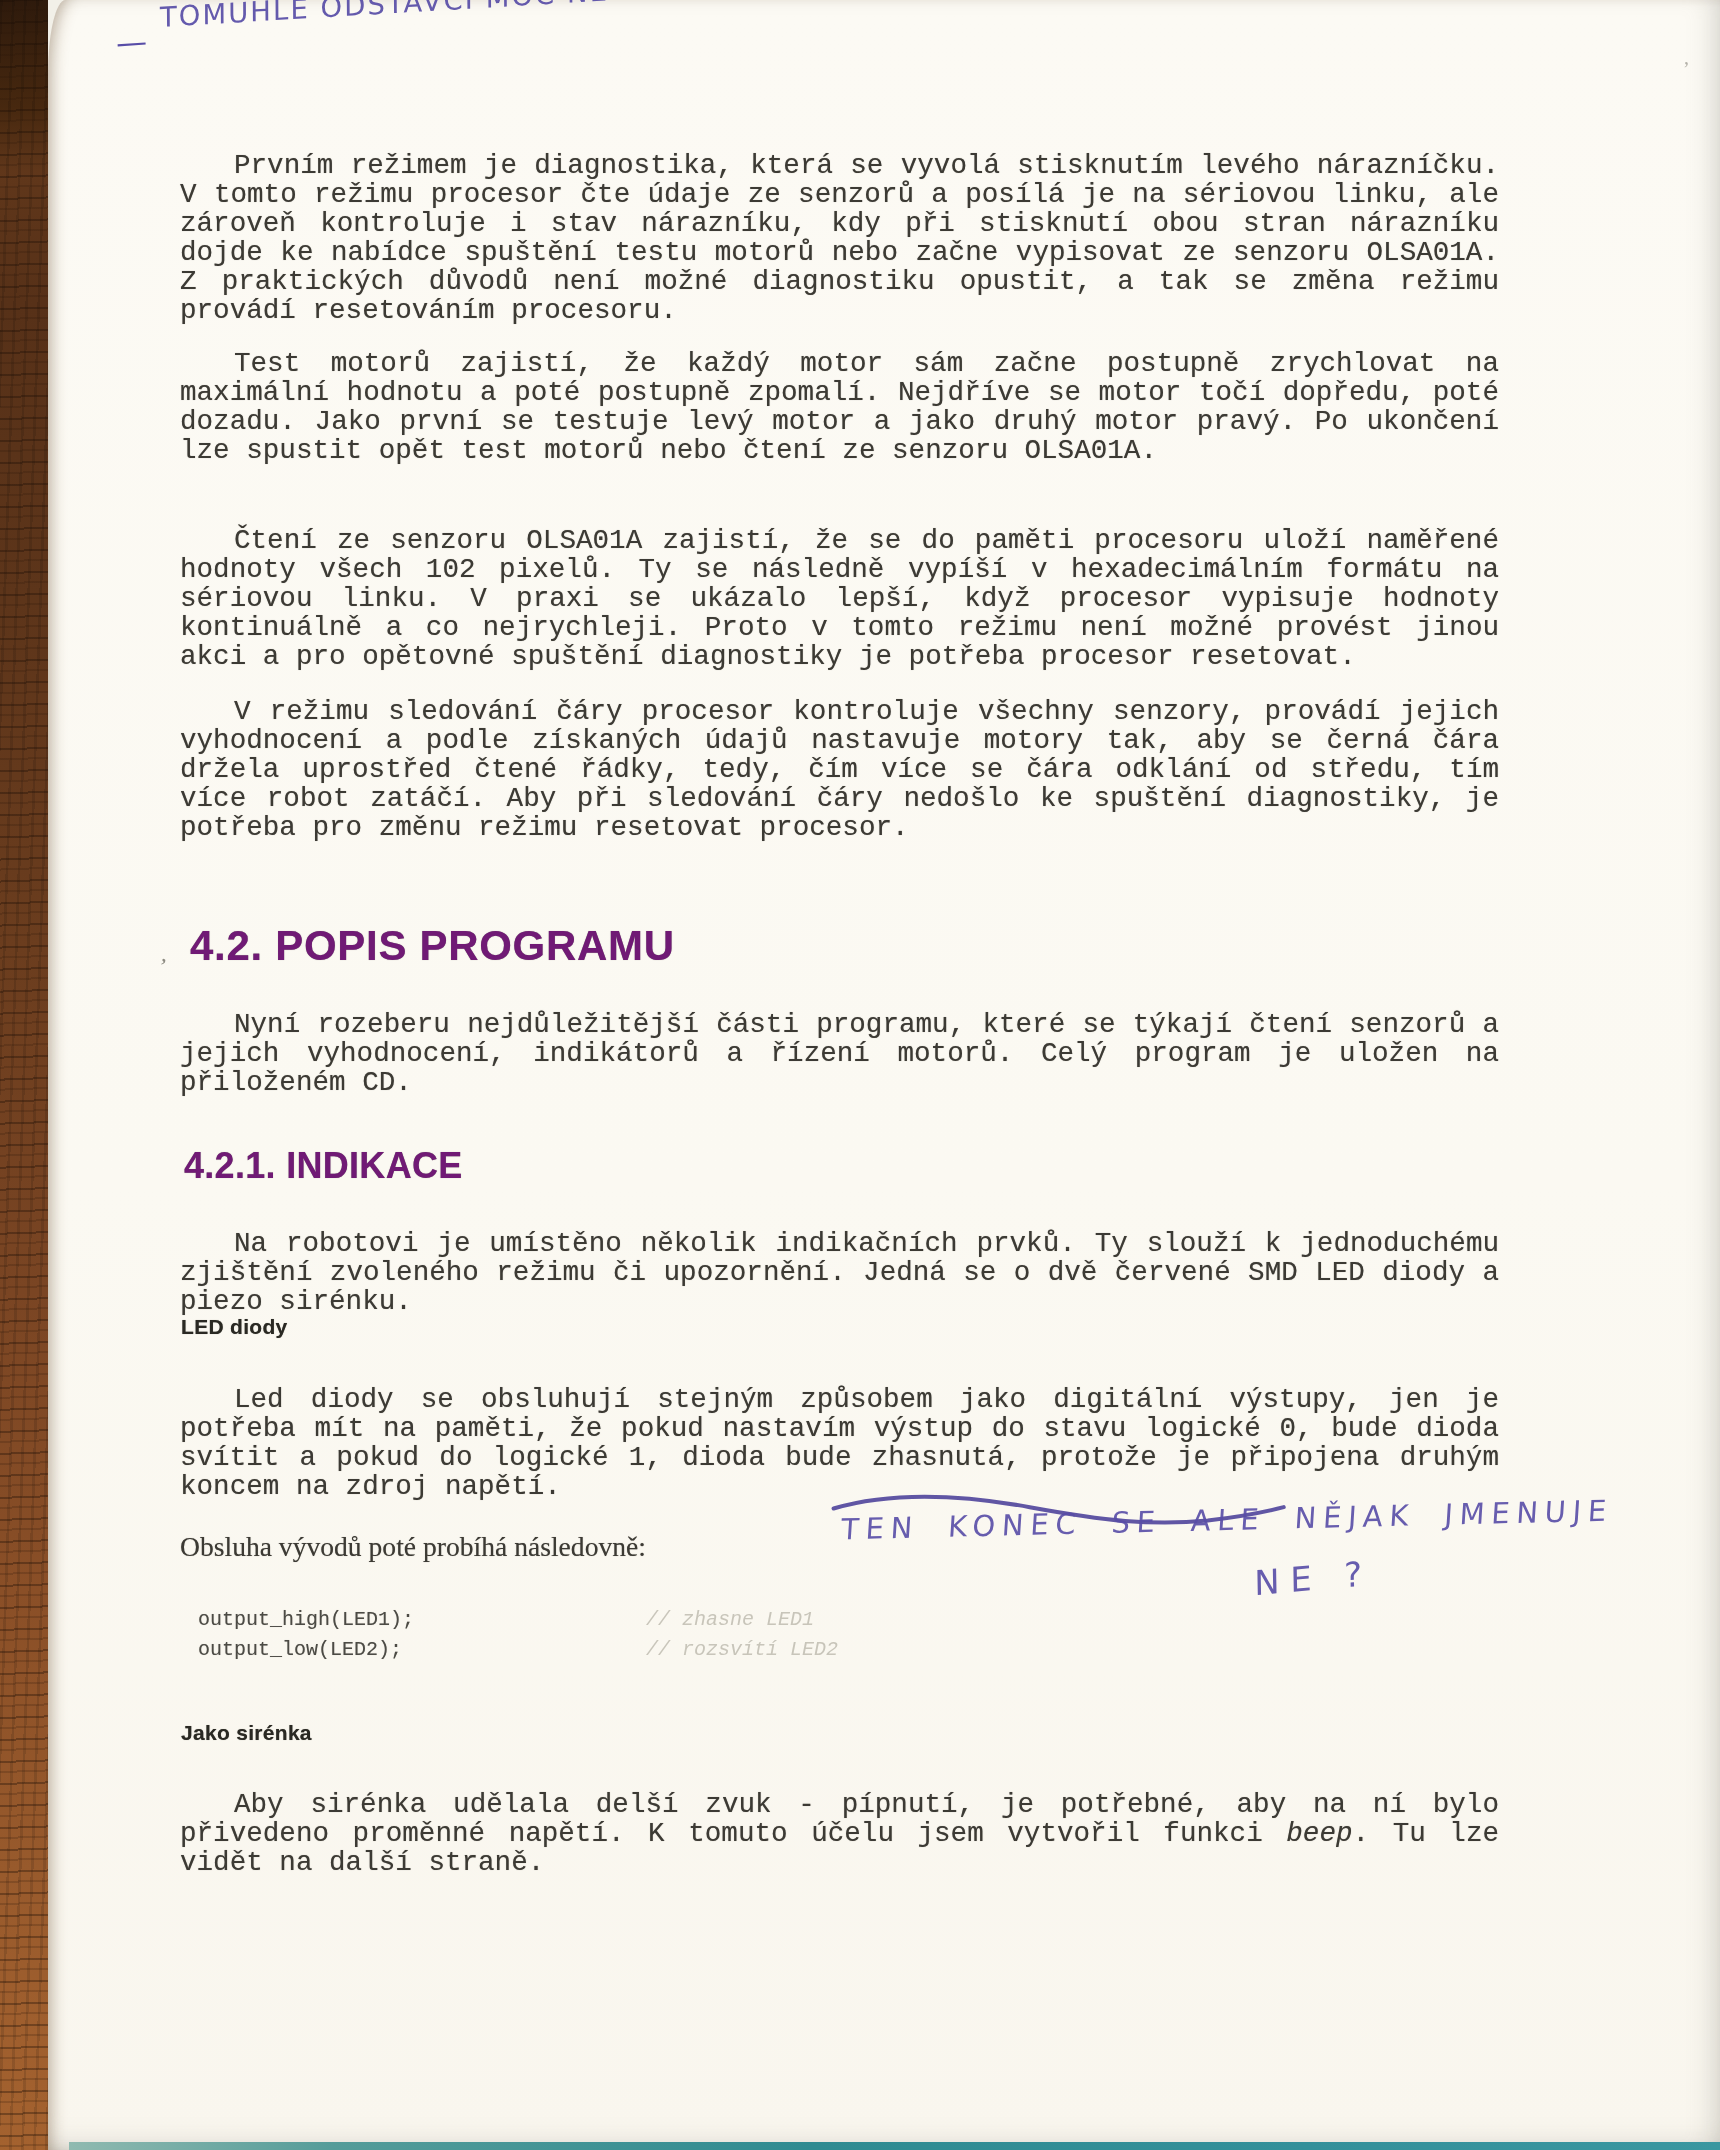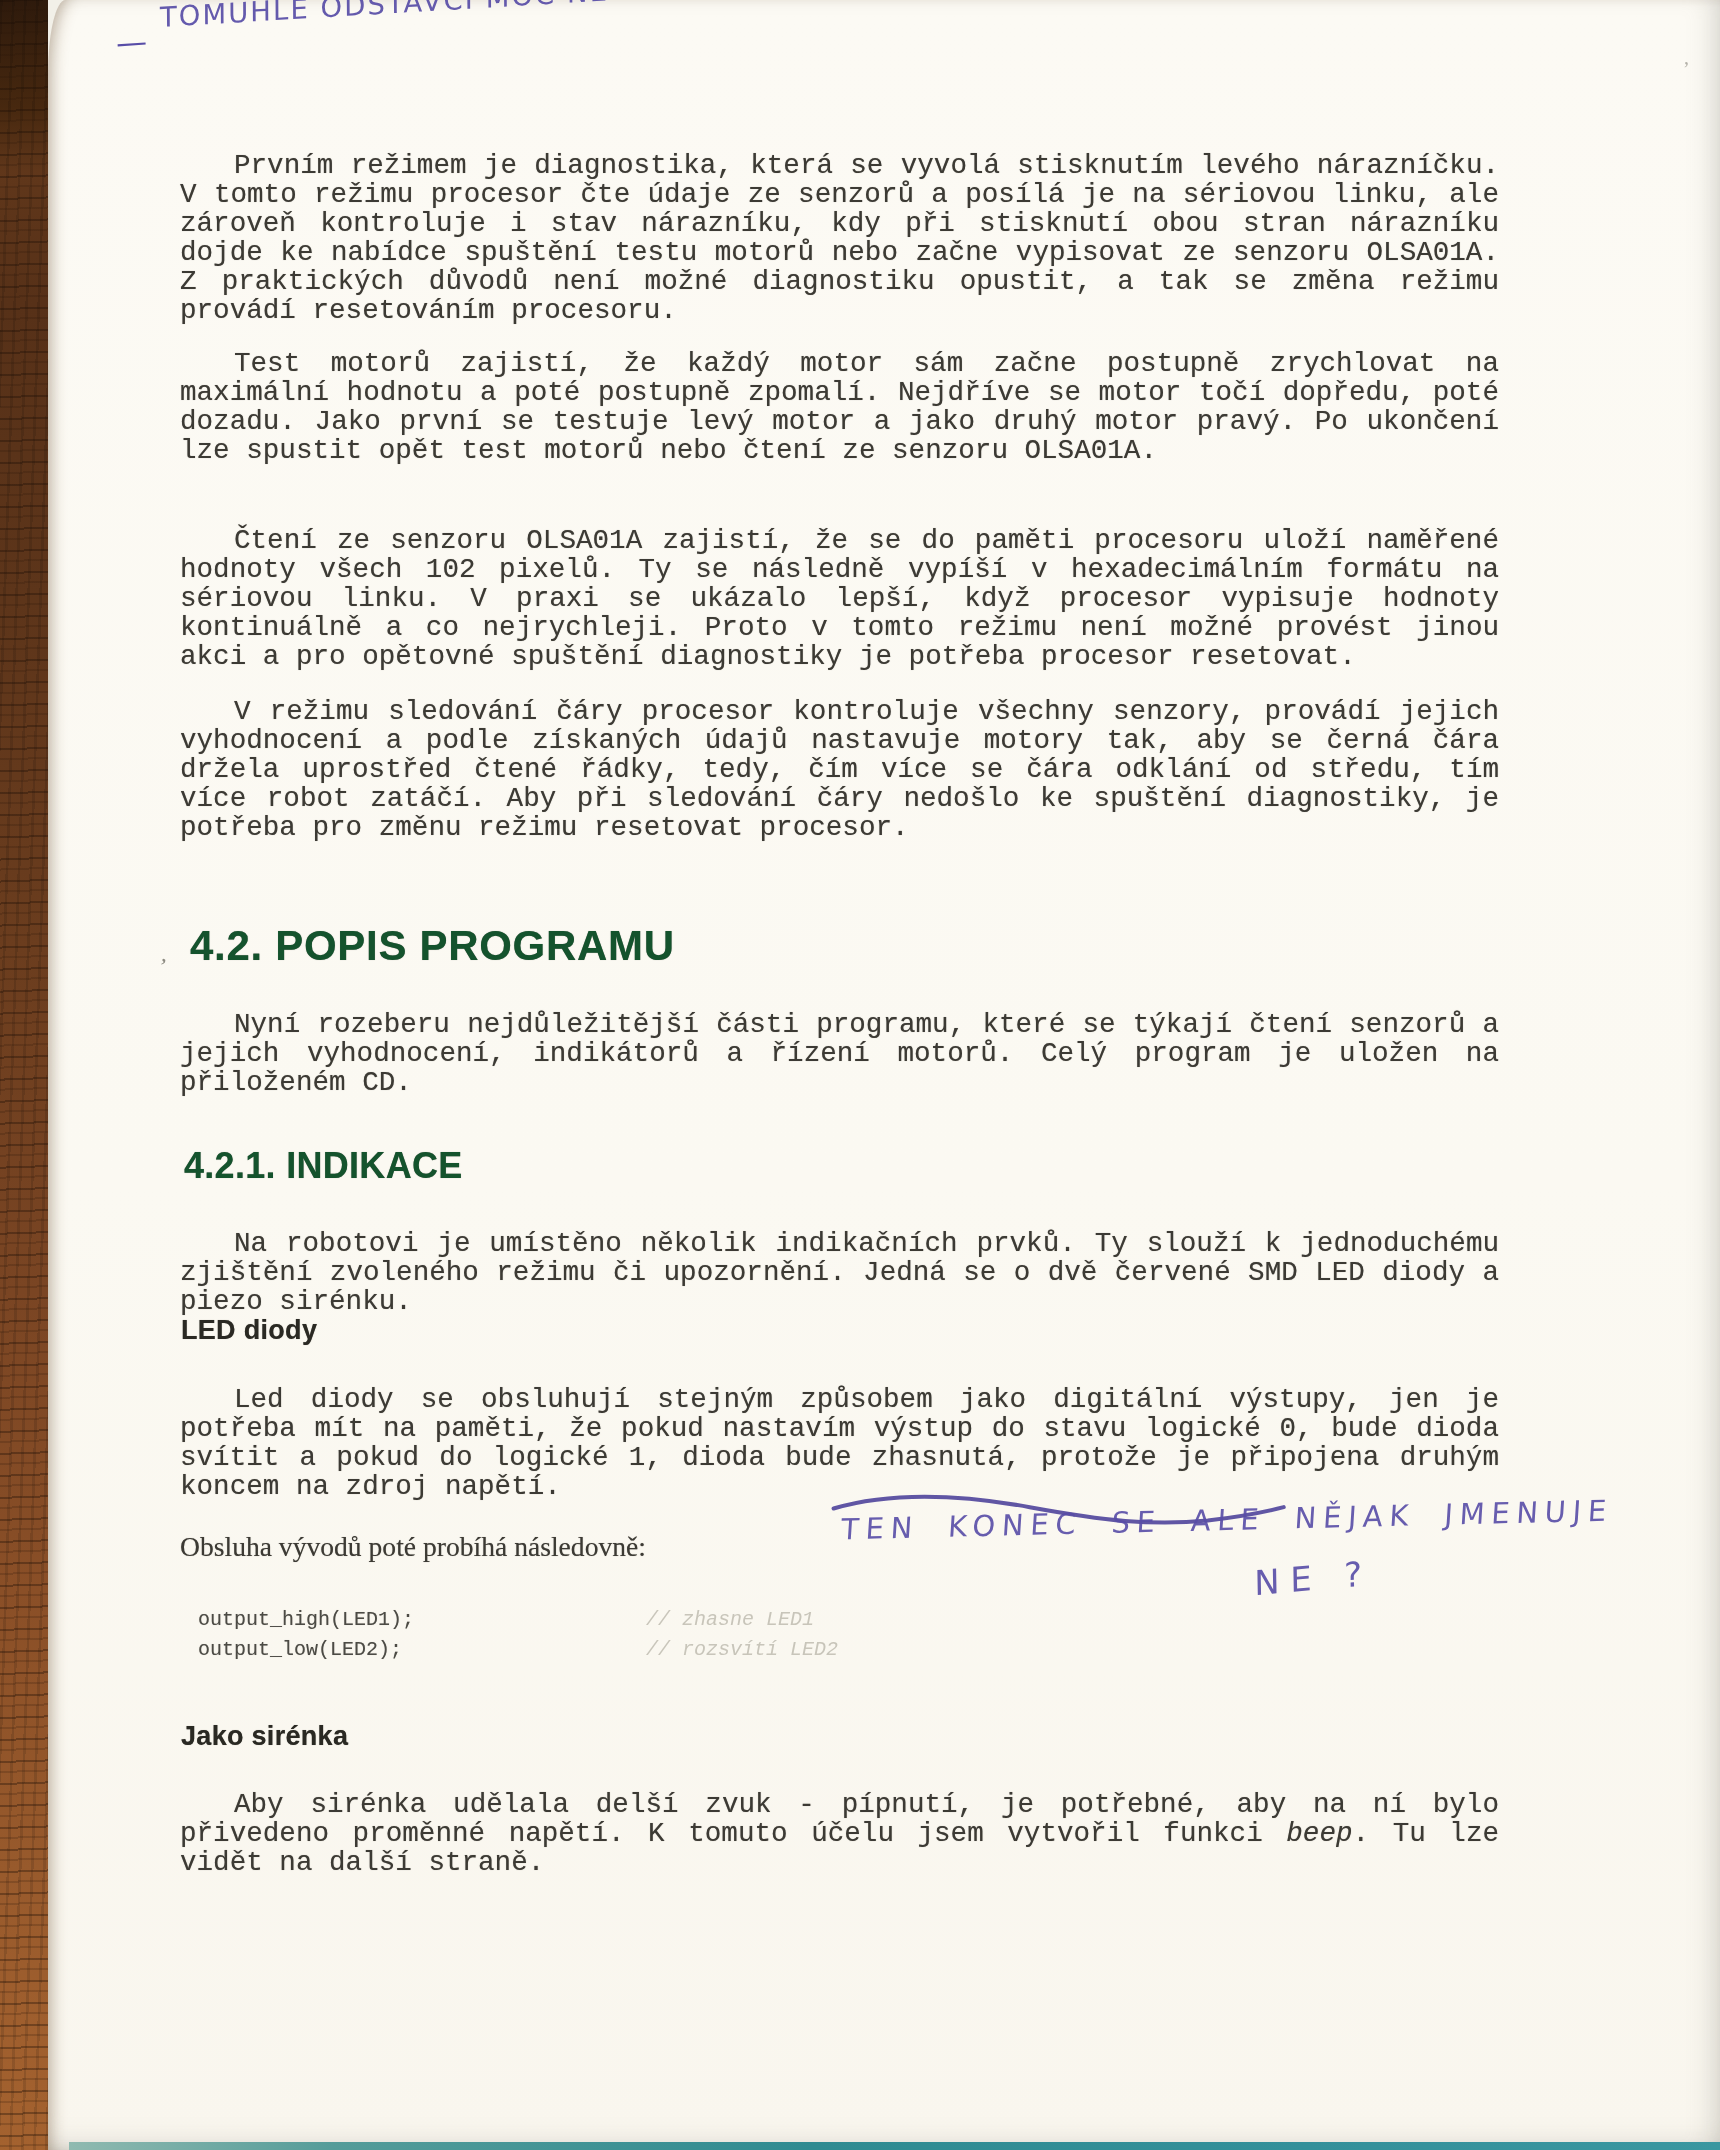--- a/index.html
+++ b/index.html
@@ -32,24 +32,24 @@
   
   .bottom-strip{
     position:absolute;left:69px;right:0;bottom:0;height:9.4px;
     background:linear-gradient(90deg,#90bab0 0%,#549c99 16%,#2f8b91 45%,#33909a 75%,#3a97a0 100%);
   }
 
   
   .t{position:absolute;color:#3c3a34;text-shadow:0 0 0.8px rgba(72,70,62,.55);}
   .para{left:180px;width:1319px;font-size:27.6px;line-height:29px;text-align:justify;}
   .indent{text-indent:54px;font-family:Liberation Mono, monospace;}
-  .sans{font-family:"Liberation Sans","DejaVu Sans",sans-serif;font-weight:bold;color:#14532d;text-shadow:0 0 0.7px rgba(40,38,32,.6);}
+  .sans{font-family:"Liberation Sans","DejaVu Sans",sans-serif;font-weight:bold;color:#701a75;text-shadow:0 0 0.7px rgba(40,38,32,.6);}
   .h42{left:190px;top:922px;font-size:42px;letter-spacing:0.7px;}
   .h421{left:184px;top:1145px;font-size:36px;letter-spacing:0.3px;}
-  .subhead{left:181px;font-size:27px;letter-spacing:0.3px;color:#2a2923;}
+  .subhead{left:181px;font-size:21px;letter-spacing:0.3px;color:#2a2923;}
   .it{font-style:italic;}
 
   
   .codeblock{left:198px;top:1605px;width:941px;font-family:"Liberation Mono","DejaVu Sans Mono",monospace;font-size:20px;line-height:30px;color:#4c4b45;text-shadow:0 0 0.7px rgba(80,78,70,.4);}
   .code-line{display:flex;}
   .code-main{width:448px;flex:none;}
   .code-comment{color:#c8c5ba;font-style:italic;text-shadow:none;}
 
   
   .hw{position:absolute;font-family:"DejaVu Sans",sans-serif;color:#584da7;white-space:nowrap;}

